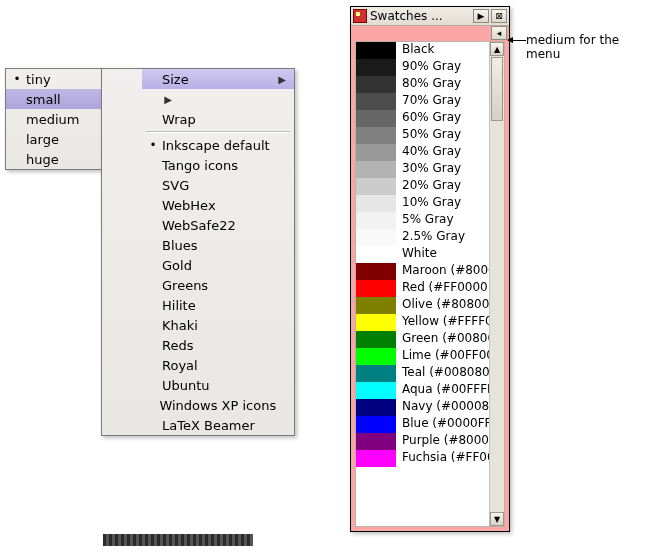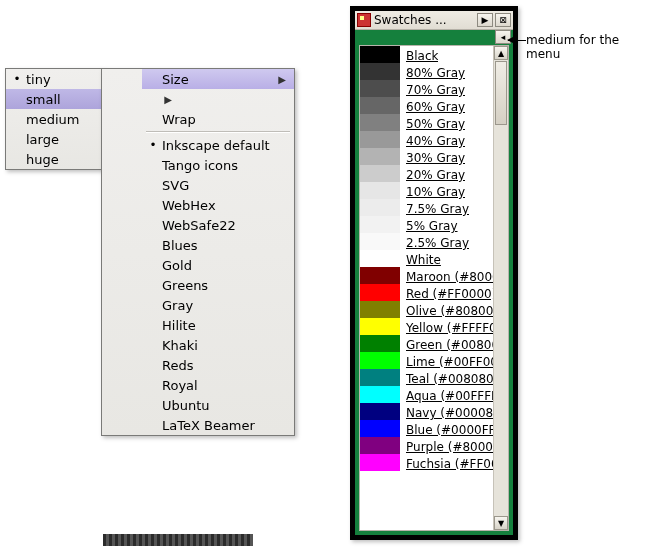--- a/index.html
+++ b/index.html
@@ -81,22 +81,22 @@
 
   
   
   
   #swatches-panel {
     position: absolute;
     left: 350px;
     top: 6px;
     width: 158px;
     height: 524px;
-    background: #15803d;
-    border: 5px solid #000000;
+    background: #fca5a5;
+    border: 1px solid #000000;
     box-shadow: 2px 2px 4px rgba(0,0,0,0.25);
   }
 
   
   .sw-titlebar {
     height: 18px;
     display: flex;
     align-items: center;
     padding: 0 2px;
     background: linear-gradient(#efece4,#e1ddd3);
@@ -153,25 +153,24 @@
     border:1px solid #b7b4ab;
     display:flex;
     box-sizing:border-box;
   }
   .sw-list{
     flex:1;
     overflow:hidden;
   }
   .sw-row{
     display:flex;
-    align-items:flex-end;
+    align-items:flex-start;
     height:17px;
     font-size:12px;
     white-space:nowrap;
-    text-decoration:underline;
   }
   .sw-chip{
     width:40px;
     height:17px;
     flex-shrink:0;
   }
   .sw-name{
     padding-left:6px;
     overflow:hidden;
     text-overflow:clip;
@@ -300,25 +299,20 @@
       <span class="label">Gold</span>
       <span class="arrow"></span>
     </div>
     <div class="ctx-row">
       <span class="bullet"></span>
       <span class="label">Greens</span>
       <span class="arrow"></span>
     </div>
     <div class="ctx-row">
       <span class="bullet"></span>
-      <span class="label">Gray</span>
-      <span class="arrow"></span>
-    </div>
-    <div class="ctx-row">
-      <span class="bullet"></span>
       <span class="label">Hilite</span>
       <span class="arrow"></span>
     </div>
     <div class="ctx-row">
       <span class="bullet"></span>
       <span class="label">Khaki</span>
       <span class="arrow"></span>
     </div>
     <div class="ctx-row">
       <span class="bullet"></span>
@@ -326,20 +320,25 @@
       <span class="arrow"></span>
     </div>
     <div class="ctx-row">
       <span class="bullet"></span>
       <span class="label">Royal</span>
       <span class="arrow"></span>
     </div>
     <div class="ctx-row">
       <span class="bullet"></span>
       <span class="label">Ubuntu</span>
+      <span class="arrow"></span>
+    </div>
+    <div class="ctx-row">
+      <span class="bullet"></span>
+      <span class="label">Windows XP icons</span>
       <span class="arrow"></span>
     </div>
     <div class="ctx-row">
       <span class="bullet"></span>
       <span class="label">LaTeX Beamer</span>
       <span class="arrow"></span>
     </div>
   </div>
 
 <div class="taskbar-strip"></div>
@@ -363,20 +362,24 @@
     </div>
   </div>
 
   <div class="sw-body">
     <div class="sw-list" id="sw-list">
         <div class="sw-row">
           <div class="sw-chip" style="background: rgb(0, 0, 0);"></div>
           <div class="sw-name">Black</div>
         </div>
         <div class="sw-row">
+          <div class="sw-chip" style="background: rgb(26, 26, 26);"></div>
+          <div class="sw-name">90% Gray</div>
+        </div>
+        <div class="sw-row">
           <div class="sw-chip" style="background: rgb(51, 51, 51);"></div>
           <div class="sw-name">80% Gray</div>
         </div>
         <div class="sw-row">
           <div class="sw-chip" style="background: rgb(77, 77, 77);"></div>
           <div class="sw-name">70% Gray</div>
         </div>
         <div class="sw-row">
           <div class="sw-chip" style="background: rgb(102, 102, 102);"></div>
           <div class="sw-name">60% Gray</div>
@@ -393,24 +396,20 @@
           <div class="sw-chip" style="background: rgb(179, 179, 179);"></div>
           <div class="sw-name">30% Gray</div>
         </div>
         <div class="sw-row">
           <div class="sw-chip" style="background: rgb(204, 204, 204);"></div>
           <div class="sw-name">20% Gray</div>
         </div>
         <div class="sw-row">
           <div class="sw-chip" style="background: rgb(230, 230, 230);"></div>
           <div class="sw-name">10% Gray</div>
-        </div>
-        <div class="sw-row">
-          <div class="sw-chip" style="background: rgb(236, 236, 236);"></div>
-          <div class="sw-name">7.5% Gray</div>
         </div>
         <div class="sw-row">
           <div class="sw-chip" style="background: rgb(242, 242, 242);"></div>
           <div class="sw-name">5% Gray</div>
         </div>
         <div class="sw-row">
           <div class="sw-chip" style="background: rgb(249, 249, 249);"></div>
           <div class="sw-name">2.5% Gray</div>
         </div>
         <div class="sw-row">

